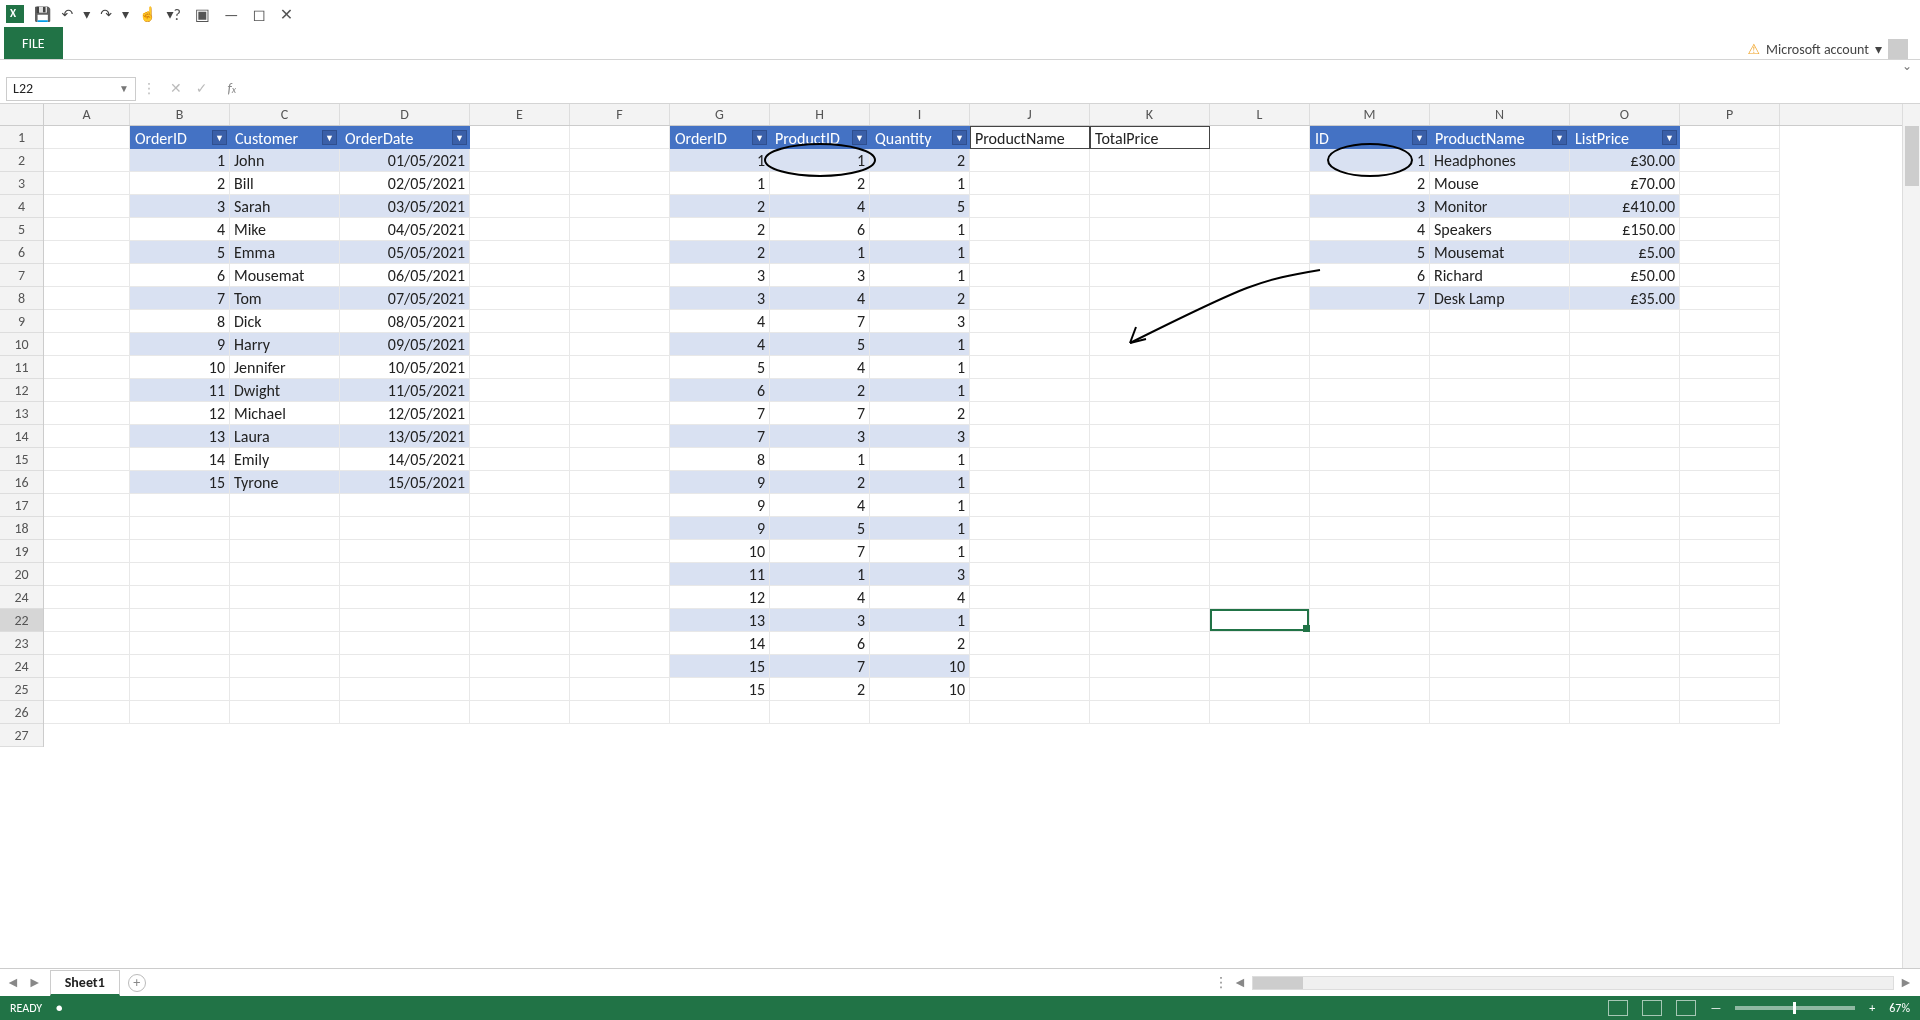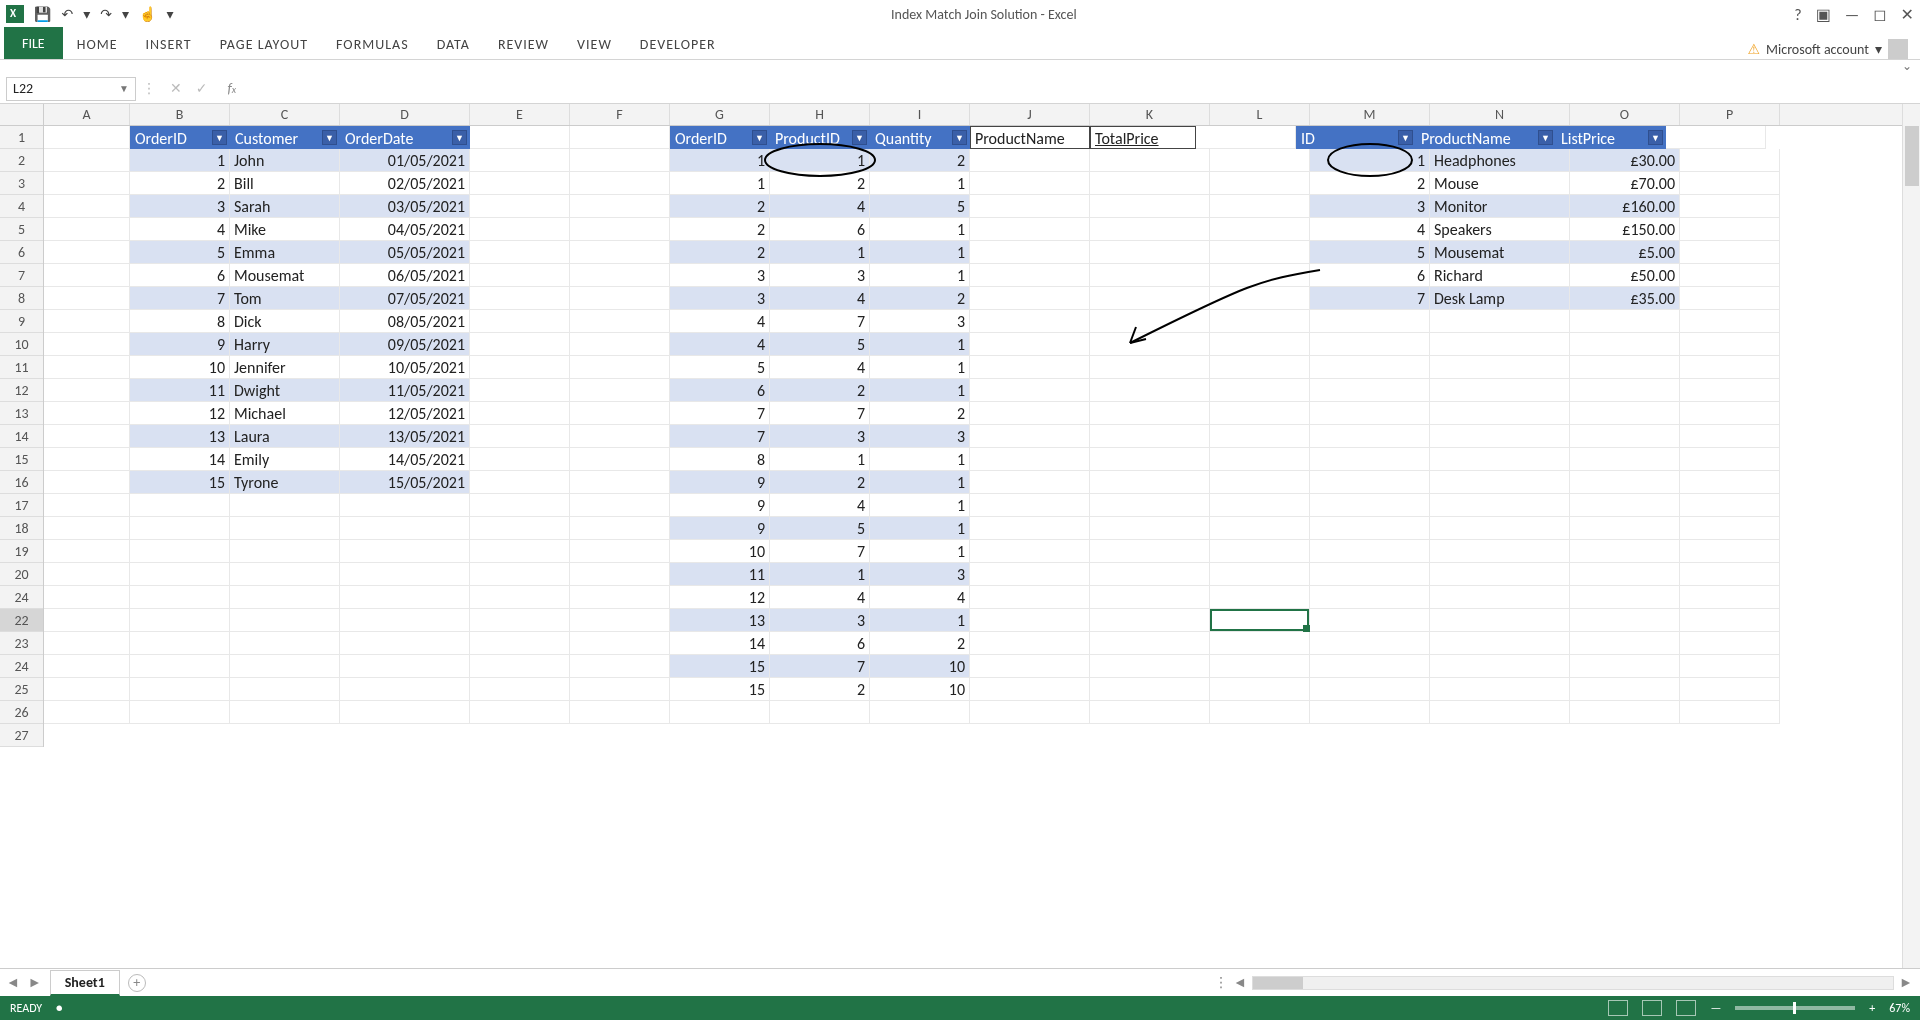--- a/index.html
+++ b/index.html
@@ -92,42 +92,31 @@
     <div class="qat">
       <div class="xl-icon"></div>
       <span class="save-icon">💾</span>
       <span class="undo">↶</span>
       <span class="dd">▾</span>
       <span class="redo">↷</span>
       <span class="dd">▾</span>
       <span class="touch">☝</span>
       <span class="dd">▾</span>
     </div>
-    <div class="title-center">Index Match Join Solution - Excel</div>
     <div class="win-btns">
       <span>?</span>
       <span>▣</span>
       <span>—</span>
       <span>◻</span>
       <span>✕</span>
     </div>
   </div>
 
   <div class="ribbon-row">
     <div class="file-tab">FILE</div>
-    <div id="ribtabs" style="display:flex;">
-        <div class="tab">HOME</div>
-        <div class="tab">INSERT</div>
-        <div class="tab">PAGE LAYOUT</div>
-        <div class="tab">FORMULAS</div>
-        <div class="tab">DATA</div>
-        <div class="tab">REVIEW</div>
-        <div class="tab">VIEW</div>
-        <div class="tab">DEVELOPER</div>
-      </div>
     <div class="ribbon-right">
       <span class="warn-icon">⚠</span>
       <span>Microsoft account</span>
       <span>▾</span>
       <div class="avatar"></div>
     </div>
   </div>
   <div class="collapse-hint">
       <span class="chev">⌄</span>
     </div>
@@ -200,21 +189,21 @@
           <div class="cell texcel" style="width: 86px;"></div>
           <div class="cell thdr texcel" style="width: 100px;">OrderID<div class="flt">▼</div></div>
           <div class="cell thdr texcel" style="width: 110px;">Customer<div class="flt">▼</div></div>
           <div class="cell thdr texcel" style="width: 130px;">OrderDate<div class="flt">▼</div></div>
           <div class="cell texcel" style="width: 100px;"></div>
           <div class="cell texcel" style="width: 100px;"></div>
           <div class="cell thdr texcel" style="width: 100px;">OrderID<div class="flt">▼</div></div>
           <div class="cell thdr texcel" style="width: 100px;">ProductID<div class="flt">▼</div></div>
           <div class="cell thdr texcel" style="width: 100px;">Quantity<div class="flt">▼</div></div>
           <div class="cell texcel boxed" style="width: 120px;">ProductName</div>
-          <div class="cell texcel boxed" style="width: 106px; text-decoration: underline;">TotalPrice</div>
+          <div class="cell texcel boxed" style="width: 120px;">TotalPrice</div>
           <div class="cell texcel" style="width: 100px;"></div>
           <div class="cell thdr texcel" style="width: 120px;">ID<div class="flt">▼</div></div>
           <div class="cell thdr texcel" style="width: 140px;">ProductName<div class="flt">▼</div></div>
           <div class="cell thdr texcel" style="width: 110px;">ListPrice<div class="flt">▼</div></div>
           <div class="cell texcel" style="width: 100px;"></div>
         </div>
         <div class="cell-row">
           <div class="cell texcel" style="width: 86px;"></div>
           <div class="cell texcel band ralign" style="width: 100px;">1</div>
           <div class="cell texcel band" style="width: 110px;">John</div>
@@ -258,21 +247,21 @@
           <div class="cell texcel" style="width: 100px;"></div>
           <div class="cell texcel" style="width: 100px;"></div>
           <div class="cell texcel band ralign" style="width: 100px;">2</div>
           <div class="cell texcel band ralign" style="width: 100px;">4</div>
           <div class="cell texcel band ralign" style="width: 100px;">5</div>
           <div class="cell texcel" style="width: 120px;"></div>
           <div class="cell texcel" style="width: 120px;"></div>
           <div class="cell texcel" style="width: 100px;"></div>
           <div class="cell texcel band ralign" style="width: 120px;">3</div>
           <div class="cell texcel band" style="width: 140px;">Monitor</div>
-          <div class="cell texcel band ralign" style="width: 110px;">£160.00</div>
+          <div class="cell texcel band ralign" style="width: 110px;">£410.00</div>
           <div class="cell texcel" style="width: 100px;"></div>
         </div>
         <div class="cell-row">
           <div class="cell texcel" style="width: 86px;"></div>
           <div class="cell texcel ralign" style="width: 100px;">4</div>
           <div class="cell texcel" style="width: 110px;">Mike</div>
           <div class="cell texcel ralign" style="width: 130px;">04/05/2021</div>
           <div class="cell texcel" style="width: 100px;"></div>
           <div class="cell texcel" style="width: 100px;"></div>
           <div class="cell texcel ralign" style="width: 100px;">2</div>

